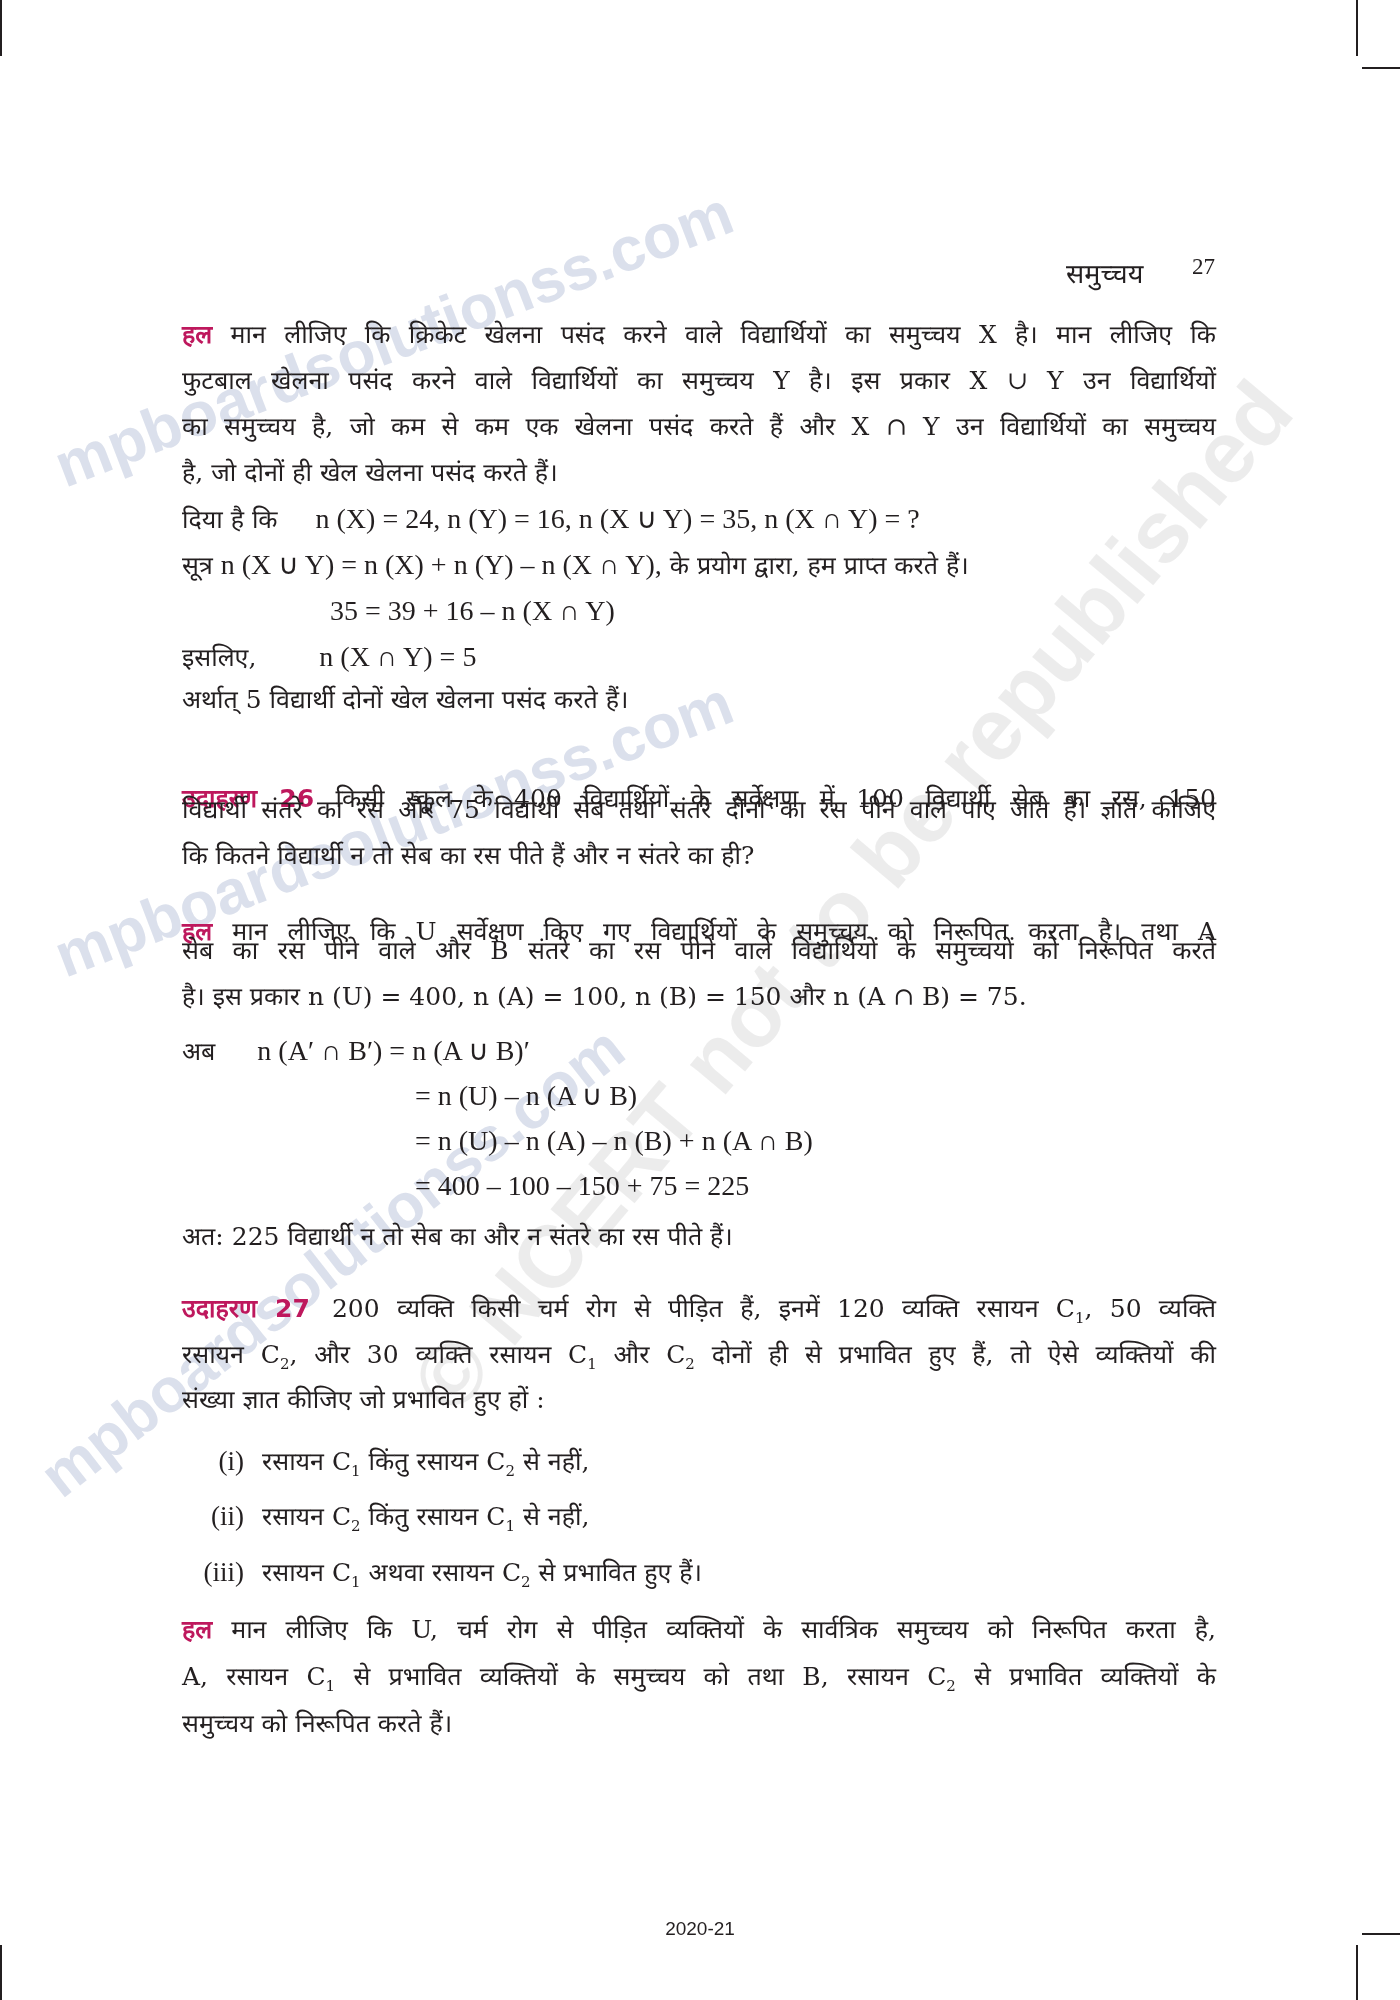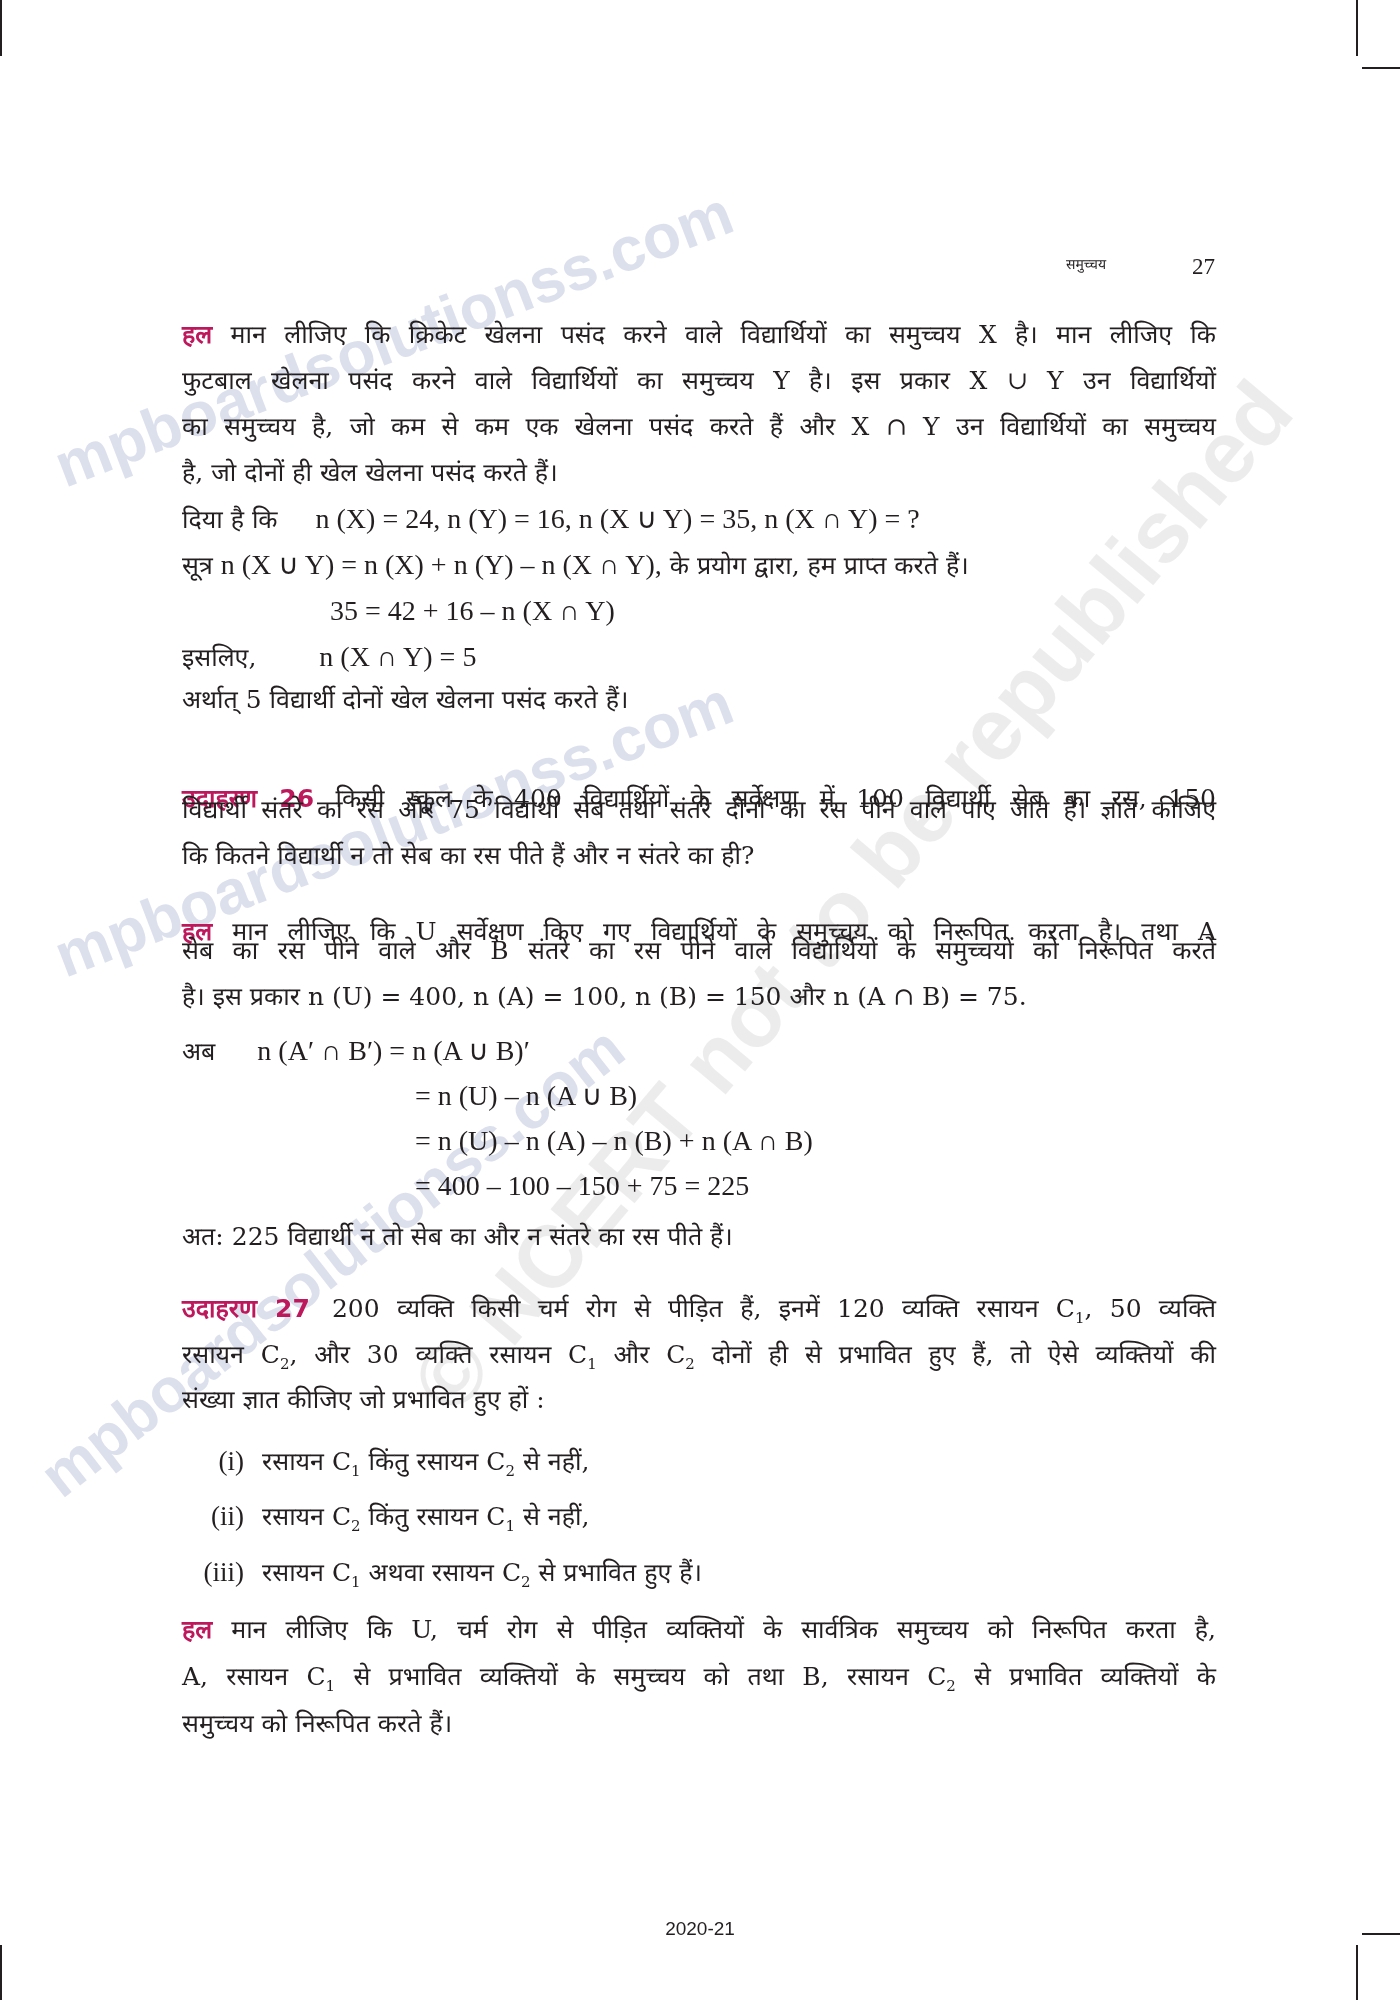--- a/index.html
+++ b/index.html
@@ -5,21 +5,21 @@
   html, body { margin:0; padding:0; }
   body { width:1400px; height:2000px; background:#ffffff; position:relative; overflow:hidden;
          font-family:"DejaVu Serif", "Liberation Serif", serif; color:#231f20; }
   .crop { position:absolute; background:#231f20; }
   .line { position:absolute; left:182px; width:1034px; font-size:25px; line-height:34px; white-space:nowrap;
           text-align:justify; text-align-last:justify; }
   .line.nj { text-align:left; text-align-last:left; }
   .accent { color:#be185d; font-family:"DejaVu Sans", sans-serif; font-weight:bold; }
   .math { font-family:"Liberation Serif", serif; font-size:28px; }
   sub { font-size:15px; vertical-align:-6px; line-height:0; }
-  .hdr { position:absolute; top:254px; font-size:14px; }
+  .hdr { position:absolute; top:254px; font-size:27px; }
   .footer { position:absolute; top:1918px; left:0; width:1400px; text-align:center;
             font-family:"Liberation Sans", sans-serif; font-size:19px; }
   .wm { position:absolute; font-family:"Liberation Sans", sans-serif; font-weight:bold; color:#9aa8c9;
         opacity:0.35; transform-origin:left bottom; white-space:nowrap; pointer-events:none; }
   .wm2 { position:absolute; font-family:"Liberation Sans", sans-serif; font-weight:bold; color:#b8b8b8;
          opacity:0.25; transform-origin:left bottom; white-space:nowrap; pointer-events:none; }
   .item { position:absolute; font-size:25px; line-height:34px; white-space:nowrap; }
   .num { display:inline-block; width:54px; text-align:right; margin-right:18px; font-family:"Liberation Serif", serif; font-size:27px; }
 </style>
 </head>
@@ -50,21 +50,21 @@
 
 <div class="line nj" style="top:502px;">
   <span>दिया है कि</span>
   <span class="math" style="margin-left:30px;">n (X) = 24, n (Y) = 16, n (X ∪ Y) = 35, n (X ∩ Y) = ?</span>
 </div>
 <div class="line nj" style="top:548px;">
   <span>सूत्र</span>
   <span class="math">n (X ∪ Y) = n (X) + n (Y) – n (X ∩ Y),</span>
   <span>के प्रयोग द्वारा, हम प्राप्त करते हैं।</span>
 </div>
-<div class="line nj math" style="top:594px;left:330px;">35 =   42 + 16 – n (X ∩ Y)</div>
+<div class="line nj math" style="top:594px;left:330px;">35 =   39 + 16 – n (X ∩ Y)</div>
 <div class="line nj" style="top:640px;">
   <span>इसलिए,</span>
   <span class="math" style="margin-left:55px;text-align:center;">n (X ∩ Y) = 5</span>
 </div>
 <div class="line nj" style="top:683px;">अर्थात् 5 विद्यार्थी दोनों खेल खेलना पसंद करते हैं।</div>
 
 <div class="line" style="top:747px;margin-top:35px;">
   <span class="accent">उदाहरण 26</span>
   <span>किसी स्कूल के 400 विद्यार्थियों के सर्वेक्षण में 100 विद्यार्थी सेब का रस, 150</span>
 </div>

